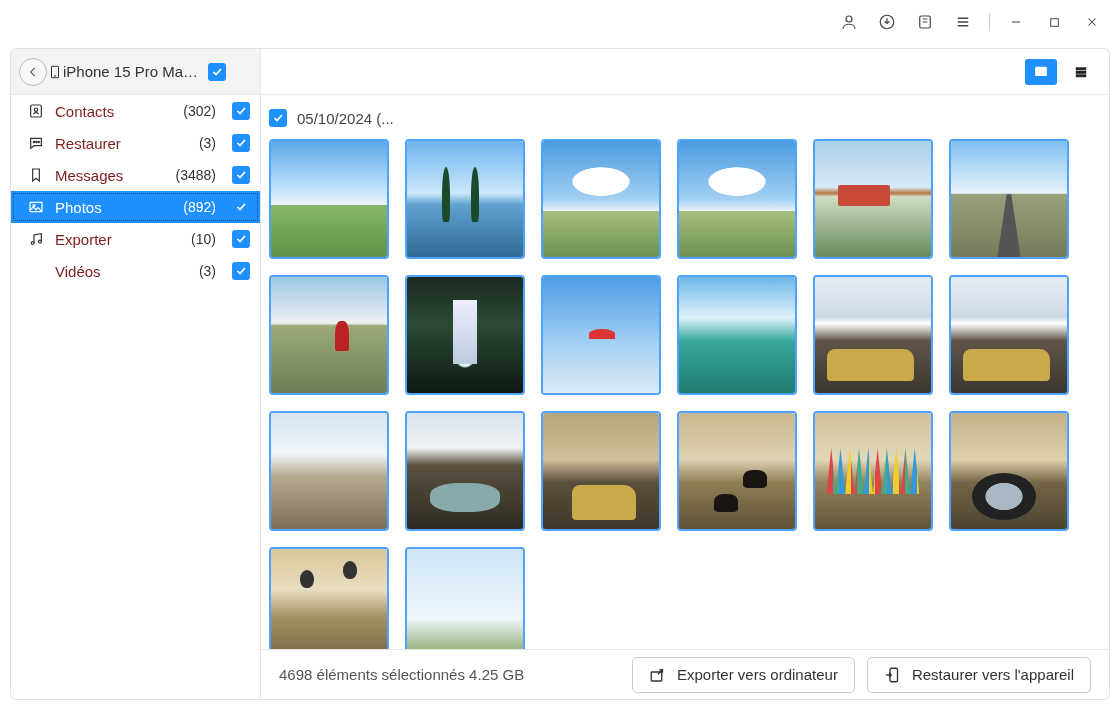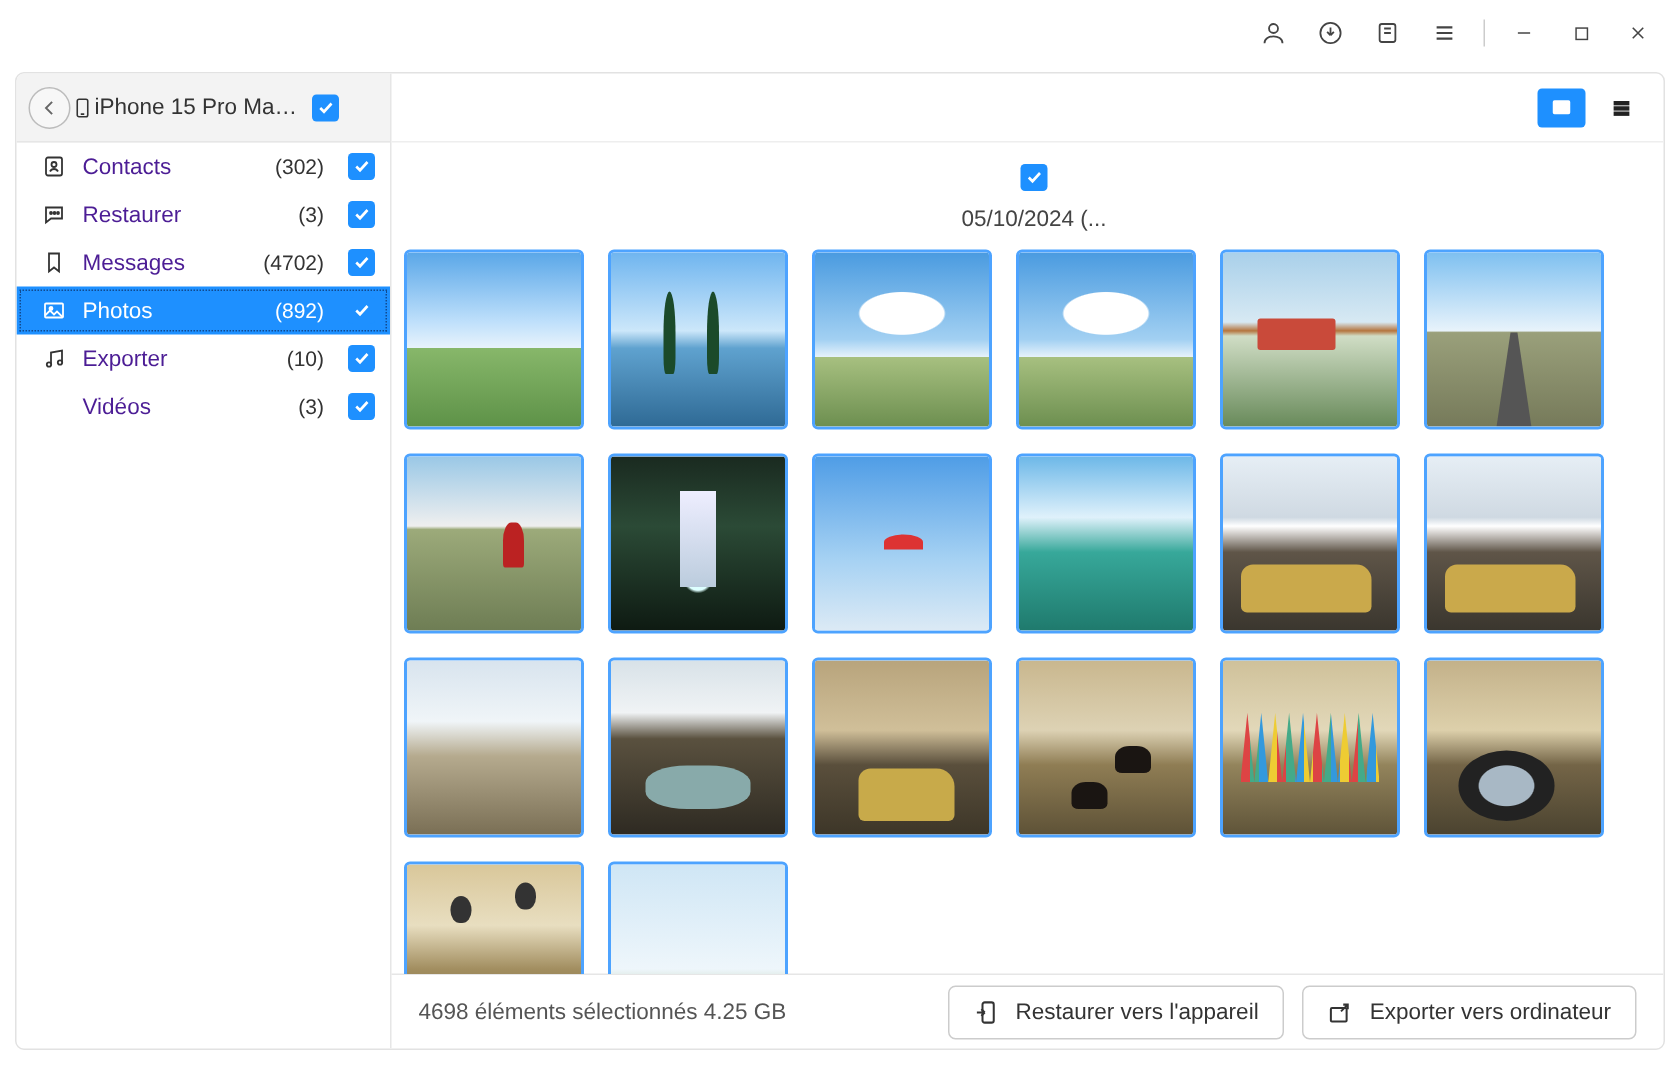--- a/index.html
+++ b/index.html
@@ -17,28 +17,28 @@
   .checkbox svg { display: block; }
   .section-label { color: #888; font-size: 14px; padding: 18px 12px 8px 12px; }
   .nav-item { height: 32px; display: flex; align-items: center; padding-left: 16px; padding-right: 10px; gap: 10px; cursor: pointer; position: relative; }
   .nav-item .nav-icon { width: 18px; display: flex; align-items: center; justify-content: center; color: #333; }
   .nav-item.active { background: #1e90ff; color: #fff; }
   .nav-item.active .nav-icon { color: #fff; }
   .nav-item.active.dotted { outline: 1px dotted #104a8f; outline-offset: -3px; }
   .nav-label { flex: 1; font-size: 15px; }
   .nav-count { font-size: 14px; color: inherit; margin-right: 6px; text-align: center; }
   .nav-item:not(.active) .nav-count { color: #333; }
-  .nav-item:not(.active) .nav-label { color: #4c1d95; }
+  .nav-item:not(.active) .nav-label { color: #7f1d1d; }
   .main { flex: 1; display: flex; flex-direction: column; position: relative; }
   .toolbar { height: 46px; border-bottom: 1px solid #eee; display: flex; justify-content: flex-end; align-items: center; padding-right: 12px; gap: 8px; }
   .viewbtn { width: 32px; height: 26px; border-radius: 3px; display: flex; align-items: center; justify-content: center; cursor: pointer; }
   .viewbtn.active { background: #1e90ff; color: #fff; }
   .viewbtn.inactive { color: #222; }
   .content { flex: 1; overflow-y: auto; padding: 10px 0 0 0; }
-  .group-header { display: flex; align-items: center; gap: 10px; padding: 4px 0 12px 8px; flex-direction: column; }
+  .group-header { display: flex; align-items: center; gap: 10px; padding: 4px 0 12px 8px; }
   .grid { display: flex; flex-wrap: wrap; gap: 16px; padding-left: 8px; padding-right: 12px; }
   .thumb { width: 120px; height: 120px; border: 2px solid #4da3ff; border-radius: 4px; overflow: hidden; cursor: pointer; position: relative; }
   .thumb-img { width: 100%; height: 100%; }
   .footer { height: 50px; border-top: 1px solid #e6e6e6; display: flex; align-items: center; padding: 13px 18px; gap: 12px; }
   .footer-status { flex: 1; font-size: 15px; color: #555; }
   .footer-btn { height: 36px; padding: 0 16px; border: 1px solid #ccc; border-radius: 5px; background: #fff; display: flex; align-items: center; gap: 10px; font-size: 15px; color: #333; cursor: pointer; }
   .footer-btn .icon { display: flex; align-items: center; }
   .nav-item-indent { padding-left: 44px; }
 
   
@@ -182,21 +182,21 @@
             </svg>
           </span>
         </div>
         <div class="nav-item">
           <span class="nav-icon">
             <svg width="16" height="16" viewBox="0 0 24 24" fill="none" stroke="currentColor" stroke-width="1.8">
               <path d="M7 3h10v18l-5-4-5 4V3z"></path>
             </svg>
           </span>
           <span class="nav-label">Messages</span>
-          <span class="nav-count">(4702)</span>
+          <span class="nav-count">(3488)</span>
           <span class="checkbox">
             <svg width="12" height="12" viewBox="0 0 24 24" fill="none" stroke="#fff" stroke-width="3.5">
               <path d="M5 12l5 5L20 6"></path>
             </svg>
           </span>
         </div>
         <div class="nav-item active dotted">
           <span class="nav-icon">
             <svg width="16" height="16" viewBox="0 0 24 24" fill="none" stroke="currentColor" stroke-width="1.8">
               <rect x="3" y="5" width="18" height="14" rx="1"></rect>
@@ -331,30 +331,30 @@
             <div class="thumb-img skybig"></div>
           </div>
         </div>
     </div>
 
     <div class="footer">
       <div class="footer-status">4698 éléments sélectionnés 4.25 GB</div>
       <div class="footer-btn">
         <span class="icon">
           <svg width="18" height="18" viewBox="0 0 24 24" fill="none" stroke="#333" stroke-width="1.8">
-              <rect x="8" y="3" width="10" height="18" rx="2"></rect>
-              <path d="M3 12h7m0 0l-3-3m3 3l-3 3"></path>
+              <rect x="3" y="8" width="14" height="12" rx="1"></rect>
+              <path d="M14 5l4 0 0 4M18 5l-6 6"></path>
             </svg>
         </span>
-        <span>Restaurer vers l'appareil</span>
+        <span>Exporter vers ordinateur</span>
       </div>
       <div class="footer-btn">
         <span class="icon">
           <svg width="18" height="18" viewBox="0 0 24 24" fill="none" stroke="#333" stroke-width="1.8">
-              <rect x="3" y="8" width="14" height="12" rx="1"></rect>
-              <path d="M14 5l4 0 0 4M18 5l-6 6"></path>
+              <rect x="8" y="3" width="10" height="18" rx="2"></rect>
+              <path d="M3 12h7m0 0l-3-3m3 3l-3 3"></path>
             </svg>
         </span>
-        <span>Exporter vers ordinateur</span>
+        <span>Restaurer vers l'appareil</span>
       </div>
     </div>
   </div>
 </div>
 
 </body></html>

